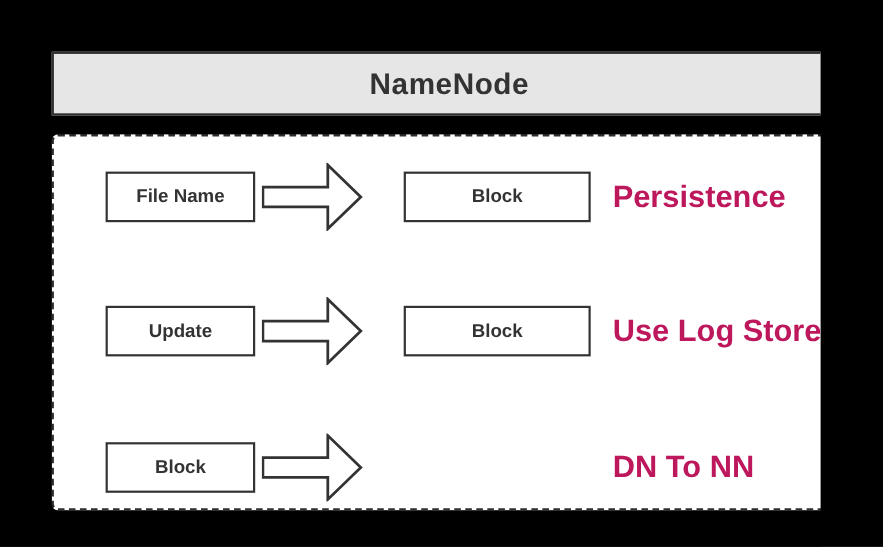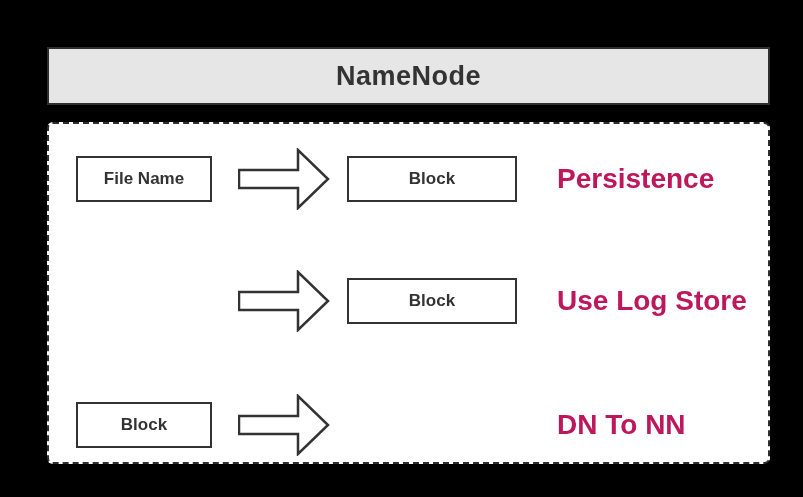--- a/index.html
+++ b/index.html
@@ -1,18 +1,18 @@
 <!DOCTYPE html>
 <html><head>
 <meta charset="utf-8">
 <style>
   html, body { margin: 0; padding: 0; background: #000; }
   .canvas {
     position: relative;
-    width: 803px;
+    width: 746px;
     height: 497px;
     background: #000000;
     font-family: "Liberation Sans", sans-serif;
     overflow: hidden;
   }
   .header {
     position: absolute;
     left: 47px; top: 47px;
     width: 723px; height: 58px;
     box-sizing: border-box;
@@ -36,20 +36,21 @@
   .row.r1 { top: 154px; }
   .row.r2 { top: 278px; }
   .nodebox {
     position: absolute; top: 0; height: 46px;
     box-sizing: border-box;
     background: #ffffff;
     border: 2px solid #333333;
     display: flex; align-items: center; justify-content: center;
     font-size: 17px; font-weight: bold; color: #333333;
     white-space: nowrap;
+    margin-left: 20px;
   }
   .src { left: 27px;  width: 136px; }
   .tgt { left: 298px; width: 170px; }
   .arrow { position: absolute; left: 189px; top: -8px; width: 92px; height: 62px; }
   .lbl {
     position: absolute; left: 508px; top: 0; height: 46px;
     display: flex; align-items: center;
     font-size: 28px; font-weight: bold; color: #be185d;
     white-space: nowrap;
   }
@@ -68,20 +69,21 @@
     <div class="row r0">
       <div class="nodebox src">File Name</div>
       <svg class="arrow" viewBox="0 0 92 62">
         <polygon points="1,22 60,22 60,2 90,31 60,60 60,40 1,40" fill="#ffffff" stroke="#333333" stroke-width="2.5" stroke-linejoin="miter"></polygon>
       </svg>
       <div class="nodebox tgt">Block</div>
       <div class="lbl">Persistence</div>
     </div>
 
     <div class="row r1">
+      <div class="nodebox src">Update</div>
       <svg class="arrow" viewBox="0 0 92 62">
         <polygon points="1,22 60,22 60,2 90,31 60,60 60,40 1,40" fill="#ffffff" stroke="#333333" stroke-width="2.5" stroke-linejoin="miter"></polygon>
       </svg>
       <div class="nodebox tgt">Block</div>
       <div class="lbl">Use Log Store</div>
     </div>
 
     <div class="row r2">
       <div class="nodebox src">Block</div>
       <svg class="arrow" viewBox="0 0 92 62">

